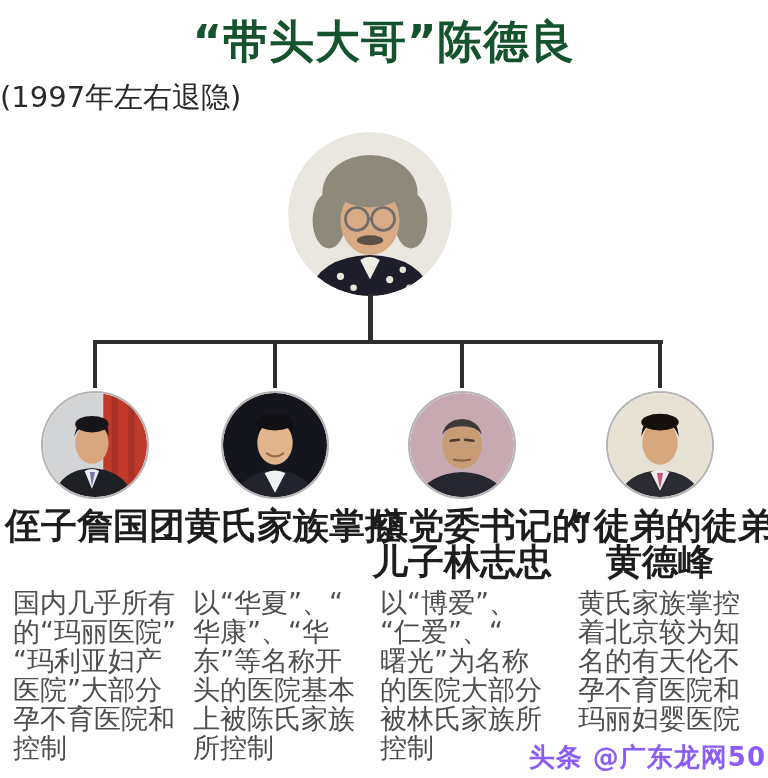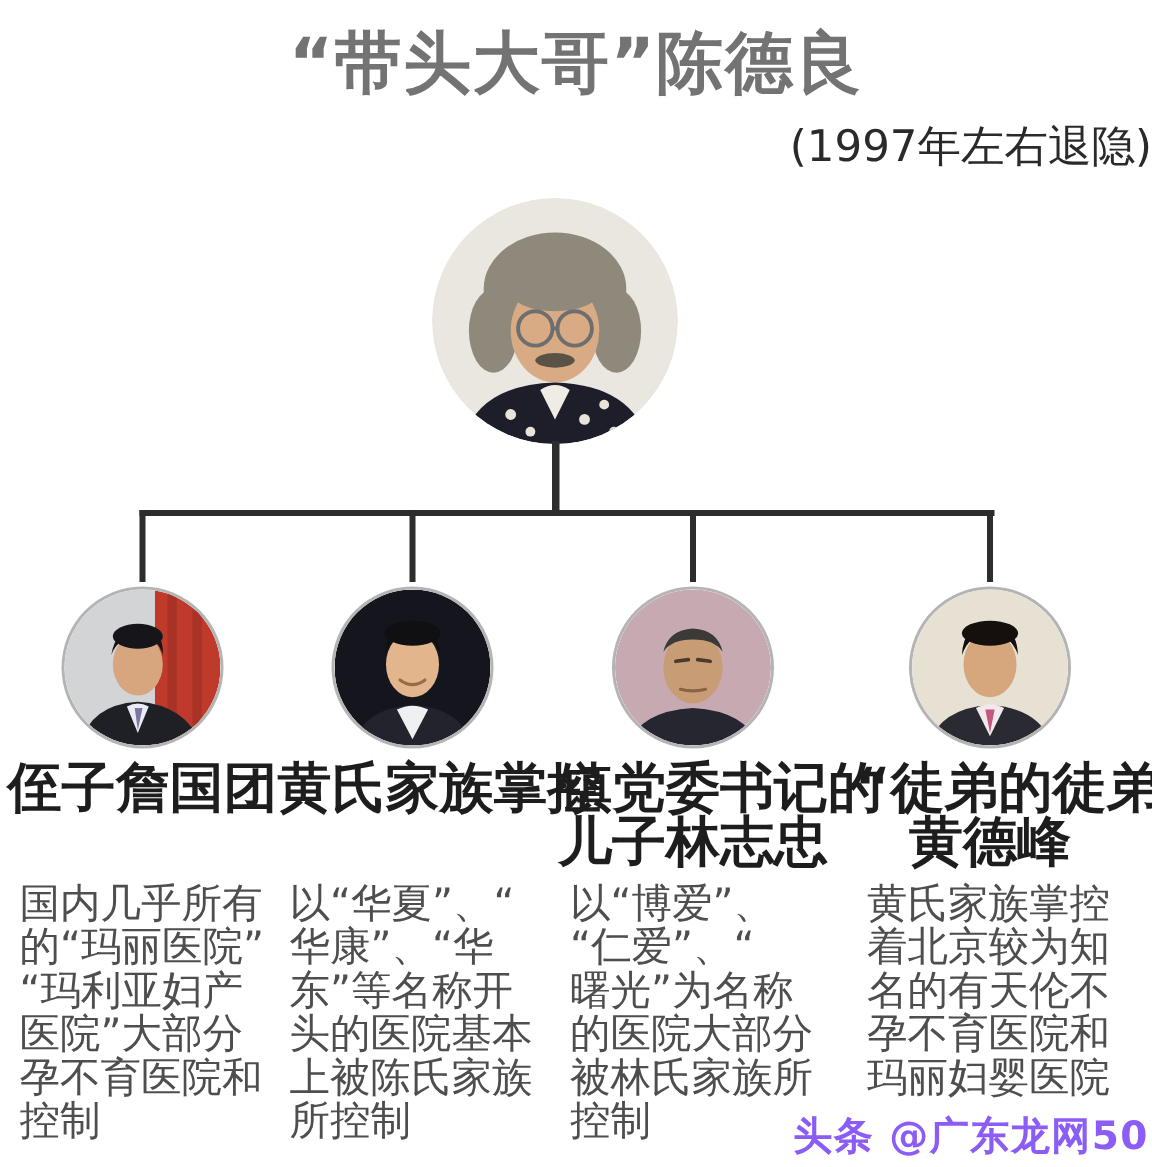--- a/index.html
+++ b/index.html
@@ -4,24 +4,24 @@
 <style>
   html,body { margin:0; padding:0; }
   body {
     width:768px; height:778px; background:#ffffff; position:relative;
     font-family:"DejaVu Sans","Liberation Sans",sans-serif; overflow:hidden;
   }
   .stage { position:absolute; inset:0; }
 
   .title {
     position:absolute; top:12px; left:0; width:768px; text-align:center;
-    font-size:45px; font-weight:800; color:#737373; letter-spacing:1px; white-space:pre;
+    font-size:45px; font-weight:800; color:#14532d; letter-spacing:1px; white-space:pre;
   }
   .subtitle {
-    position:absolute; top:78px; left:0; width:768px; text-align:right;
+    position:absolute; top:78px; left:0; width:768px; text-align:left;
     font-size:29px; font-weight:500; color:#2a2a2a; white-space:pre;
   }
 
   .root-avatar {
     position:absolute; left:288px; top:132px; width:164px; height:164px;
     border-radius:50%; overflow:hidden;
   }
   .root-avatar svg, .col-avatar svg { display:block; width:100%; height:100%; }
 
   .line { position:absolute; background:#2d2d2d; }

